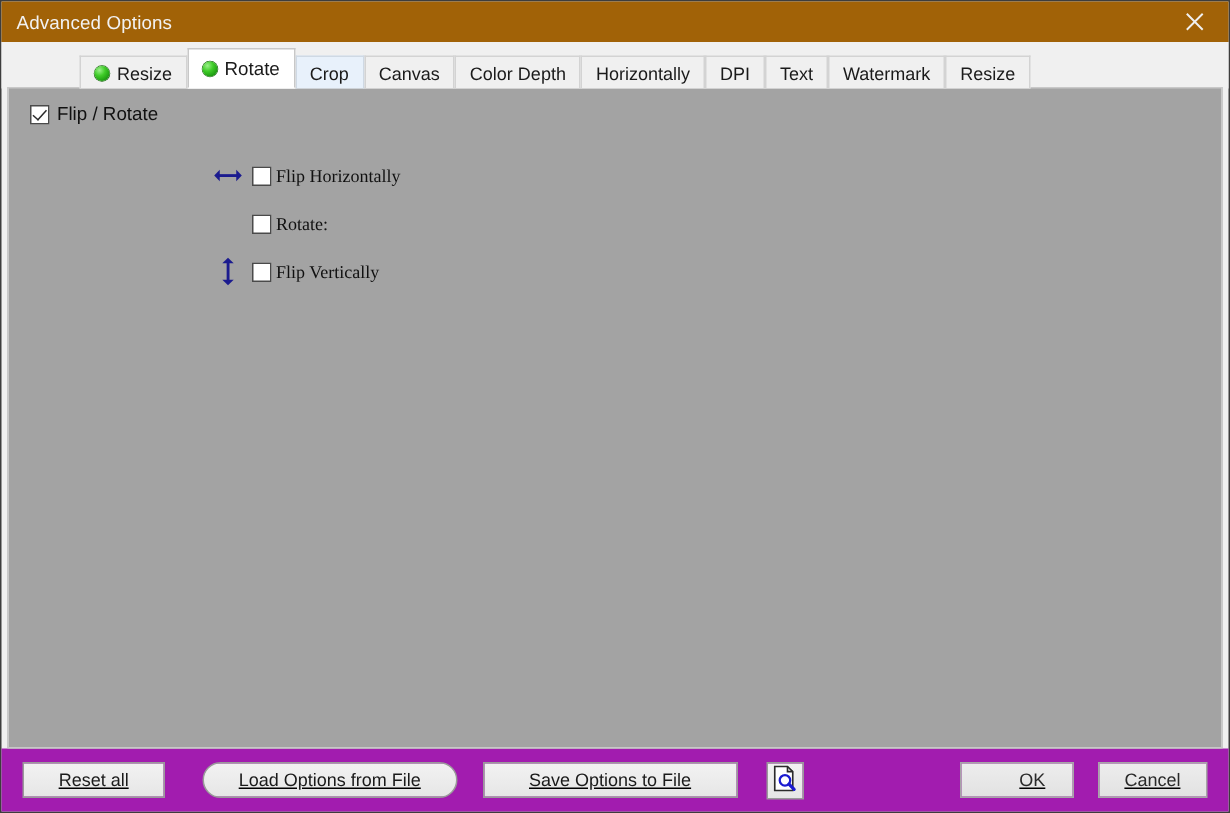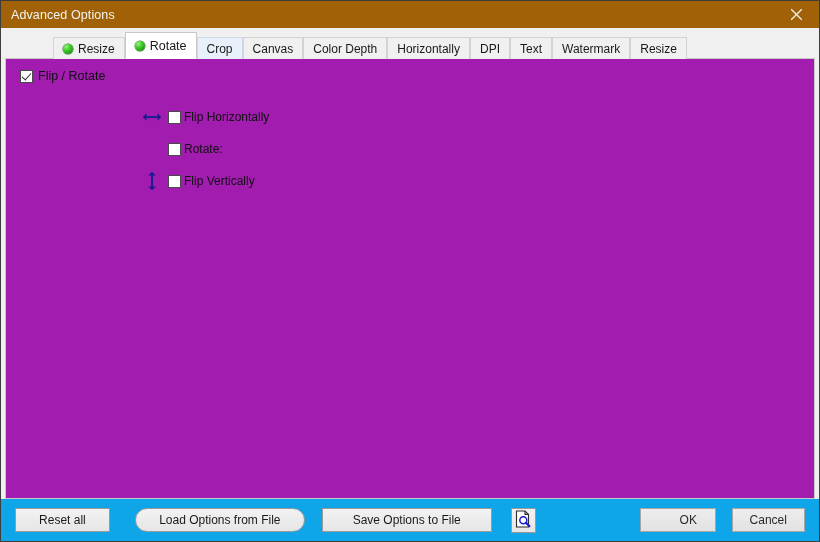--- a/index.html
+++ b/index.html
@@ -97,21 +97,21 @@
     border-radius: 50%;
     background: radial-gradient(circle at 33% 28%, #9bf08a 0%, #3fcc28 38%, #1d9b11 75%, #0d6b08 100%);
     box-shadow: 0 0 0 0.5px #1a6b10;
     flex: 0 0 auto;
   }
 
   
   .content {
     flex: 1 1 auto;
     margin: 0 4px;
-    background: #a21caf;
+    background: #a3a3a3;
     border: 1px solid #c8c8c8;
     border-top: 1px solid #c8c8c8;
     position: relative;
     margin-top: -1px;
     z-index: 1;
     overflow: hidden;
   }
 
   .master-row {
     display: flex;
@@ -124,20 +124,21 @@
 
   .opt-rows {
     position: absolute;
     left: 130px;
     top: 42px;
   }
   .opt-row {
     display: flex;
     align-items: center;
     height: 32px;
+    font-family: Liberation Serif, serif;
   }
   .arrow-cell {
     width: 32px;
     display: flex;
     align-items: center;
     justify-content: center;
     flex: 0 0 auto;
   }
   .cb-text {
     display: flex;
@@ -167,26 +168,27 @@
     width: 4px; height: 8px;
     border: solid #2b2b2b;
     border-width: 0 1.6px 1.6px 0;
     transform: rotate(42deg);
   }
 
   
   .bottombar {
     height: 42px;
     min-height: 42px;
-    background: #0ea5e9;
+    background: #a21caf;
     display: flex;
     align-items: center;
     padding: 0 14px;
     gap: 0;
     position: relative;
+    text-decoration: underline;
   }
   .btn {
     height: 24px;
     background: linear-gradient(#f2f2f2, #e6e6e6);
     border: 1px solid #9a9a9a;
     font-size: 12px;
     color: #1a1a1a;
     display: flex;
     align-items: center;
     justify-content: center;

